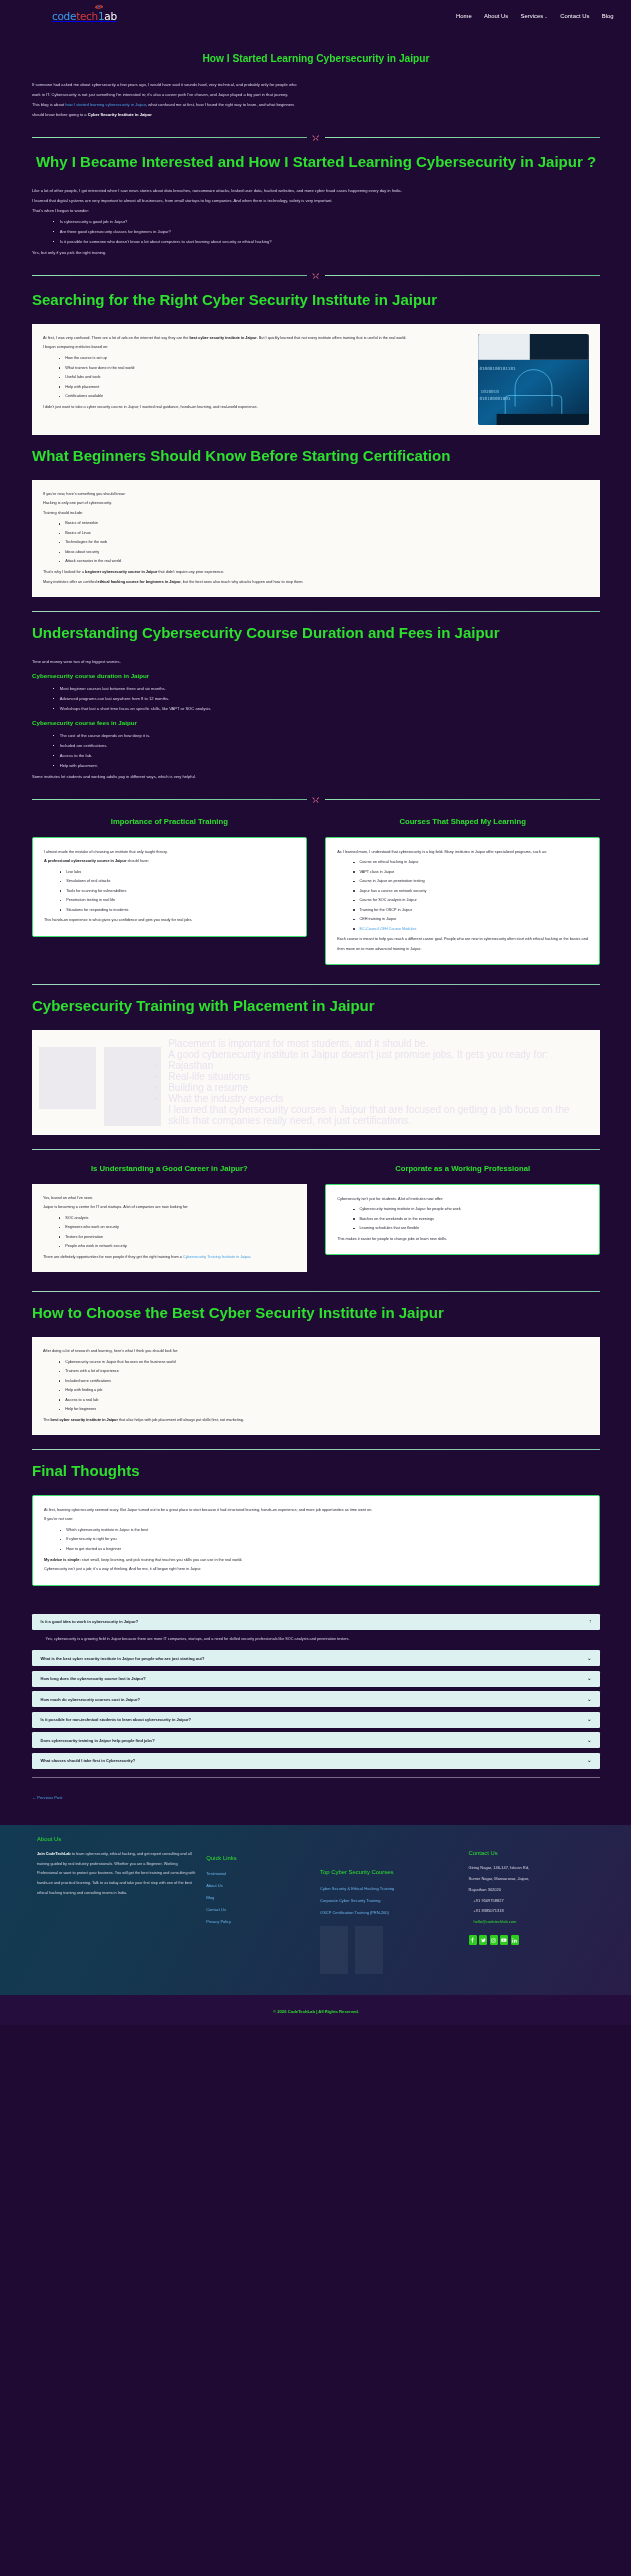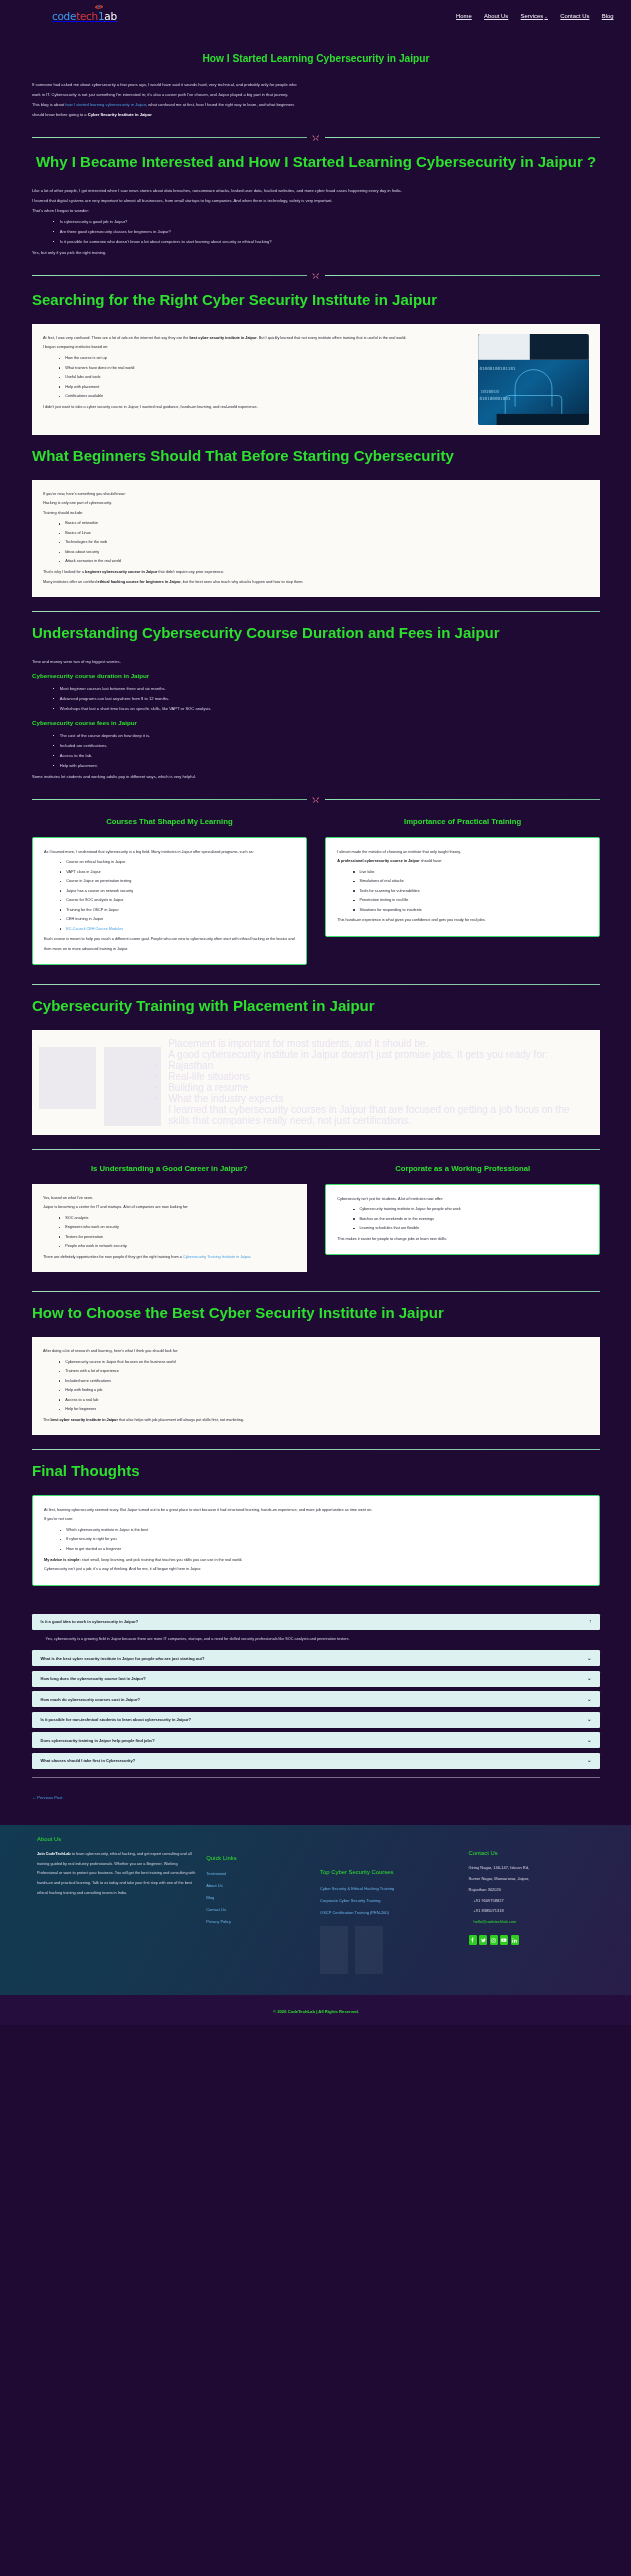--- a/index.html
+++ b/index.html
@@ -14,21 +14,20 @@
   .page { width: 632px; position: relative; }
 
   
   .site-header {
     height: 32px;
     background: #1e0a33;
     display: flex;
     align-items: center;
     justify-content: space-between;
     padding: 0 18.5px 0 52px;
-    text-decoration: underline;
   }
   .logo-wrap { display: flex; align-items: flex-start; position: relative; }
   .logo-text {
     font-size: 10.5px;
     letter-spacing: -0.3px;
     font-weight: 400;
     font-family: "DejaVu Sans", sans-serif;
   }
   .lg-c { color: #3b9cf0; }
   .lg-d { color: #ffffff; }
@@ -392,21 +391,21 @@
               <text x="4" y="96">1010010</text>
               <text x="2" y="108">010100001001</text>
             </g>
             <rect x="30" y="130" width="150" height="18" fill="#061c2e"></rect>
           </svg>
         </div>
       </div>
     </div>
 
     
-    <h2 class="sec-title">What Beginners Should That Before Starting Cybersecurity</h2>
+    <h2 class="sec-title">What Beginners Should Know Before Starting Certification</h2>
     <div class="panel">
       <p>If you're new, here's something you should know:</p>
       <p>Hacking is only one part of cybersecurity.</p>
       <p>Training should include:</p>
       <ul>
         <li>Basics of networkin</li>
         <li>Basics of Linux</li>
         <li>Technologies for the web</li>
         <li>Ideas about security</li>
         <li>Attack scenarios in the real world</li>
@@ -440,49 +439,49 @@
       <svg class="tool" viewBox="0 0 24 24">
         <path d="M3 4 L9 10 L7 12 L1 6 Z" fill="#e06a8c"></path>
         <path d="M21 4 L15 10 L17 12 L23 6 Z" fill="#e06a8c"></path>
         <path d="M3 20 L10 13 L12 15 L5 22 Z" fill="#e06a8c"></path>
         <path d="M21 20 L14 13 L12 15 L19 22 Z" fill="#e06a8c"></path>
       </svg>
       <span class="line"></span>
     </div>
     <div class="two-col">
       <div>
+        <h2 class="sec-title">Importance of Practical Training</h2>
+        <div class="panel bordered">
+          <p>I almost made the mistake of choosing an institute that only taught theory.</p>
+          <p><b>A professional cybersecurity course in Jaipur</b><span> should have:</span></p>
+          <ul>
+            <li>Live labs</li>
+            <li>Simulations of real attacks</li>
+            <li>Tools for scanning for vulnerabilities</li>
+            <li>Penetration testing in real life</li>
+            <li>Situations for responding to incidents</li>
+          </ul>
+          <p>This hands-on experience is what gives you confidence and gets you ready for real jobs.</p>
+        </div>
+      </div>
+      <div>
         <h2 class="sec-title">Courses That Shaped My Learning</h2>
         <div class="panel bordered">
           <p>As I learned more, I understood that cybersecurity is a big field. Many institutes in Jaipur offer specialized programs, such as:</p>
           <ul>
             <li>Course on ethical hacking in Jaipur</li>
             <li>VAPT class in Jaipur</li>
             <li>Course in Jaipur on penetration testing</li>
             <li>Jaipur has a course on network security</li>
             <li>Course for SOC analysts in Jaipur</li>
             <li>Training for the OSCP in Jaipur</li>
             <li>CEH training in Jaipur</li>
             <li><a class="inline-link" href="#">EC-Council CEH Course Modules</a></li>
           </ul>
           <p>Each course is meant to help you reach a different career goal. People who are new to cybersecurity often start with ethical hacking or the basics and then move on to more advanced training in Jaipur.</p>
-        </div>
-      </div>
-      <div>
-        <h2 class="sec-title">Importance of Practical Training</h2>
-        <div class="panel bordered">
-          <p>I almost made the mistake of choosing an institute that only taught theory.</p>
-          <p><b>A professional cybersecurity course in Jaipur</b><span> should have:</span></p>
-          <ul>
-            <li>Live labs</li>
-            <li>Simulations of real attacks</li>
-            <li>Tools for scanning for vulnerabilities</li>
-            <li>Penetration testing in real life</li>
-            <li>Situations for responding to incidents</li>
-          </ul>
-          <p>This hands-on experience is what gives you confidence and gets you ready for real jobs.</p>
         </div>
       </div>
     </div>
 
     
     <div class="divider-plain"></div>
     <h2 class="sec-title">Cybersecurity Training with Placement in Jaipur</h2>
     <div class="placement-panel">
       <div class="imgs">
         <div class="ph-img a"></div>

